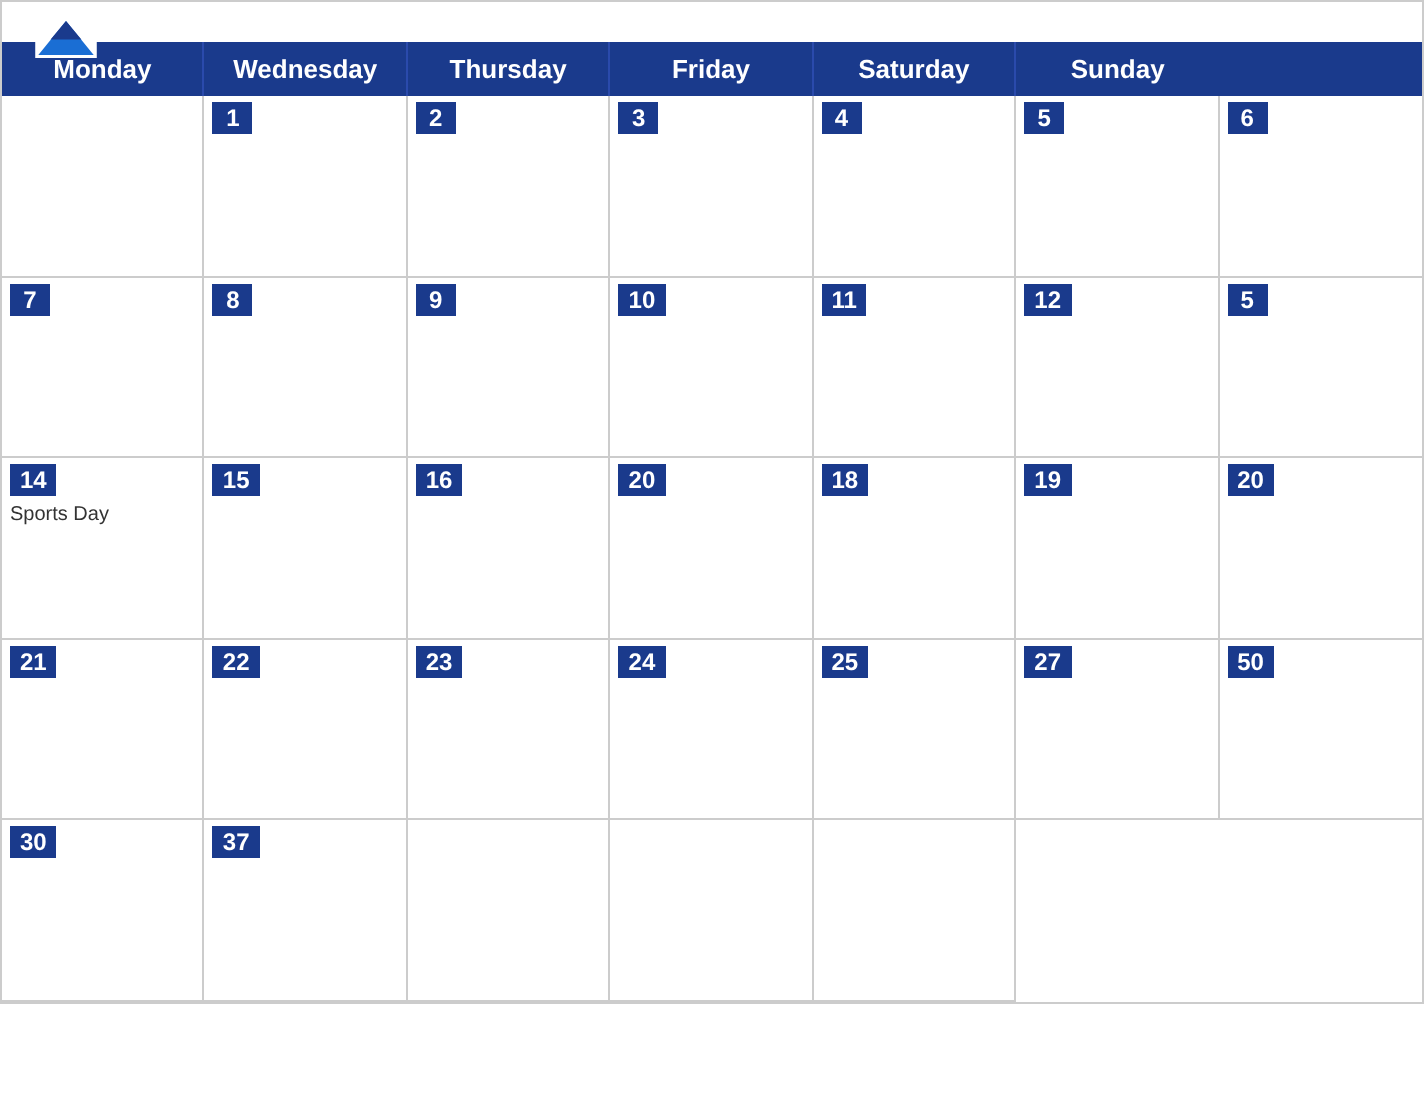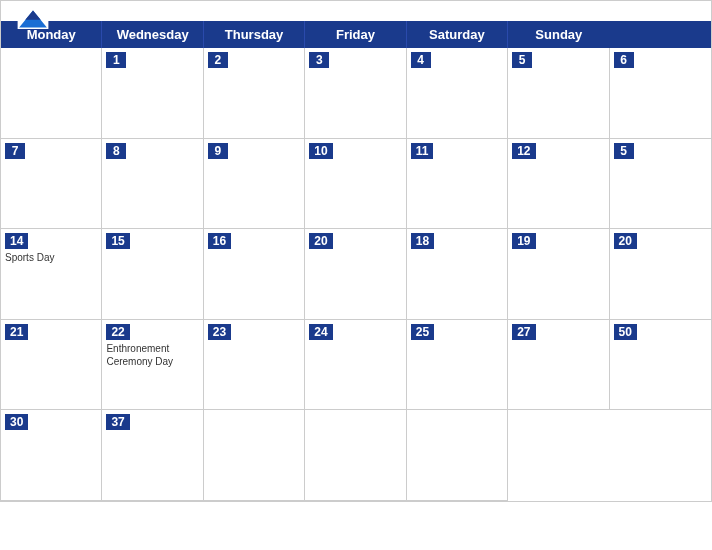--- a/index.html
+++ b/index.html
@@ -157,22 +157,21 @@
       <div class="calendar-cell"><span class="date-num">12</span></div>
       <div class="calendar-cell"><span class="date-num">5</span></div>
       <div class="calendar-cell"><span class="date-num">14</span><div class="holiday-text" style="white-space: pre-line;">Sports Day</div></div>
       <div class="calendar-cell"><span class="date-num">15</span></div>
       <div class="calendar-cell"><span class="date-num">16</span></div>
       <div class="calendar-cell"><span class="date-num">20</span></div>
       <div class="calendar-cell"><span class="date-num">18</span></div>
       <div class="calendar-cell"><span class="date-num">19</span></div>
       <div class="calendar-cell"><span class="date-num">20</span></div>
       <div class="calendar-cell"><span class="date-num">21</span></div>
-      <div class="calendar-cell"><span class="date-num">22</span><div class="holiday-text" style="white-space: pre-line;">Enthronement
-Ceremony Day</div></div>
+      <div class="calendar-cell"><span class="date-num">22</span></div>
       <div class="calendar-cell"><span class="date-num">23</span></div>
       <div class="calendar-cell"><span class="date-num">24</span></div>
       <div class="calendar-cell"><span class="date-num">25</span></div>
       <div class="calendar-cell"><span class="date-num">27</span></div>
       <div class="calendar-cell"><span class="date-num">50</span></div>
       <div class="calendar-cell"><span class="date-num">30</span></div>
       <div class="calendar-cell"><span class="date-num">37</span></div>
       <div class="calendar-cell empty"></div>
       <div class="calendar-cell empty"></div>
       <div class="calendar-cell empty"></div>

